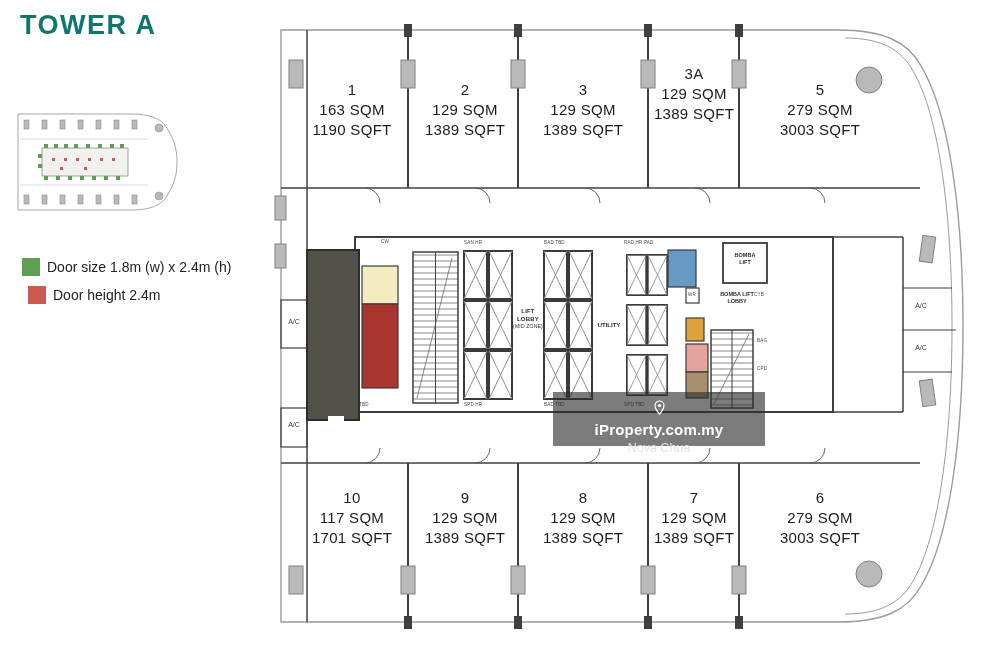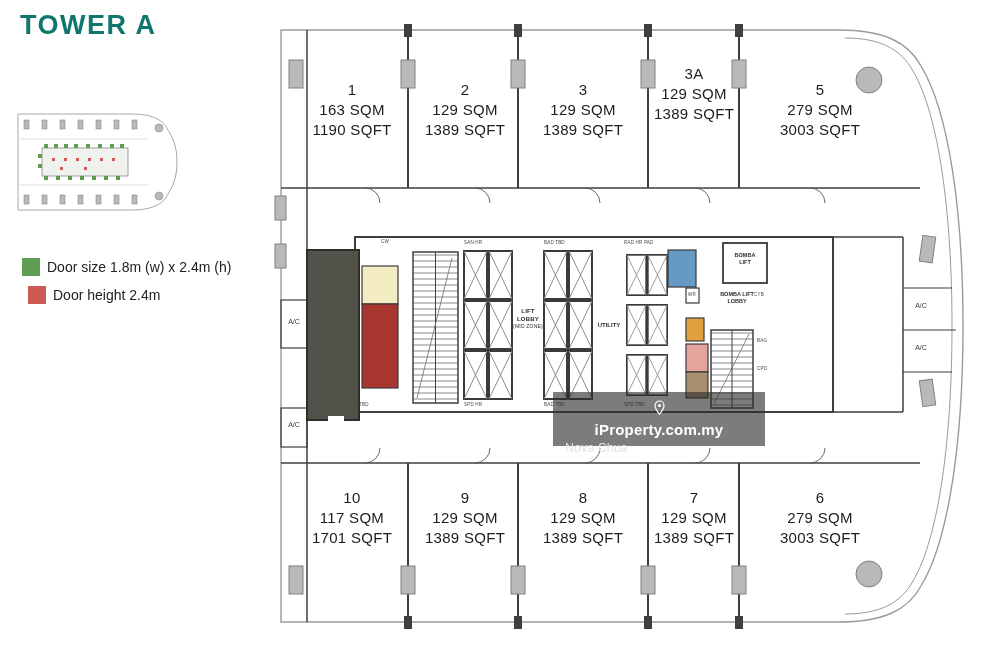--- a/index.html
+++ b/index.html
@@ -23,21 +23,21 @@
   .utility{left:589px;top:322px;width:40px;font-size:6px;}
   .bomba-lift{left:723px;top:252px;width:44px;font-size:5.5px;line-height:7px;}
   .bomba-lobby{left:703px;top:291px;width:68px;font-size:5.5px;line-height:7px;}
   .ac{position:absolute;text-align:center;font-size:7px;color:#333;}
   .tiny{position:absolute;font-size:4.5px;color:#444;letter-spacing:.2px;white-space:nowrap;}
   
   .watermark{left:553px;top:392px;width:212px;height:54px;background:rgba(43,43,43,.62);
     color:#fff;box-sizing:border-box;padding:8px 12px;}
   .wm-row{display:flex;align-items:center;gap:6px;flex-direction:column;}
   .wm-brand{font-size:15px;font-weight:bold;letter-spacing:.2px;}
-  .wm-user{font-size:12.5px;color:#e3e3e3;margin-top:3px;}
+  .wm-user{font-size:12.5px;color:#e3e3e3;margin-top:3px;text-align:center;}
 </style>
 </head>
 <body>
 
 <svg class="abs" style="left:0;top:0" width="1004" height="655" viewBox="0 0 1004 655">
   <defs>
     <pattern id="hatchH" width="6" height="6" patternUnits="userSpaceOnUse">
       <path d="M0,3 H6" stroke="#6a6a6a" stroke-width="0.8"></path>
     </pattern>
     <symbol id="liftcell" viewBox="0 0 25 50">

